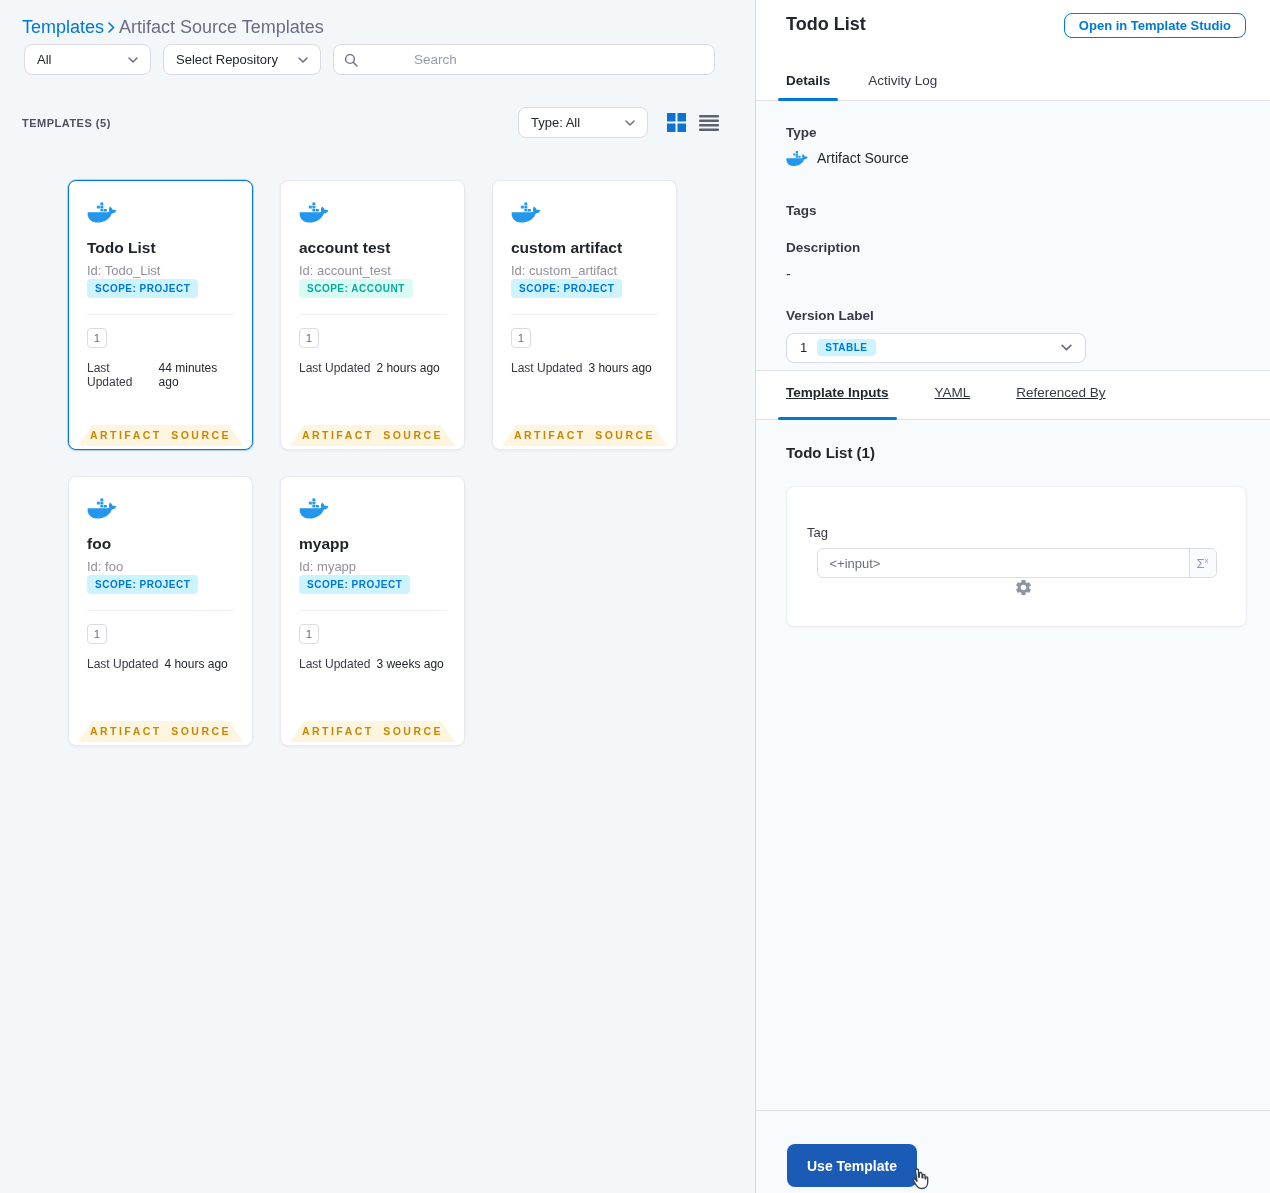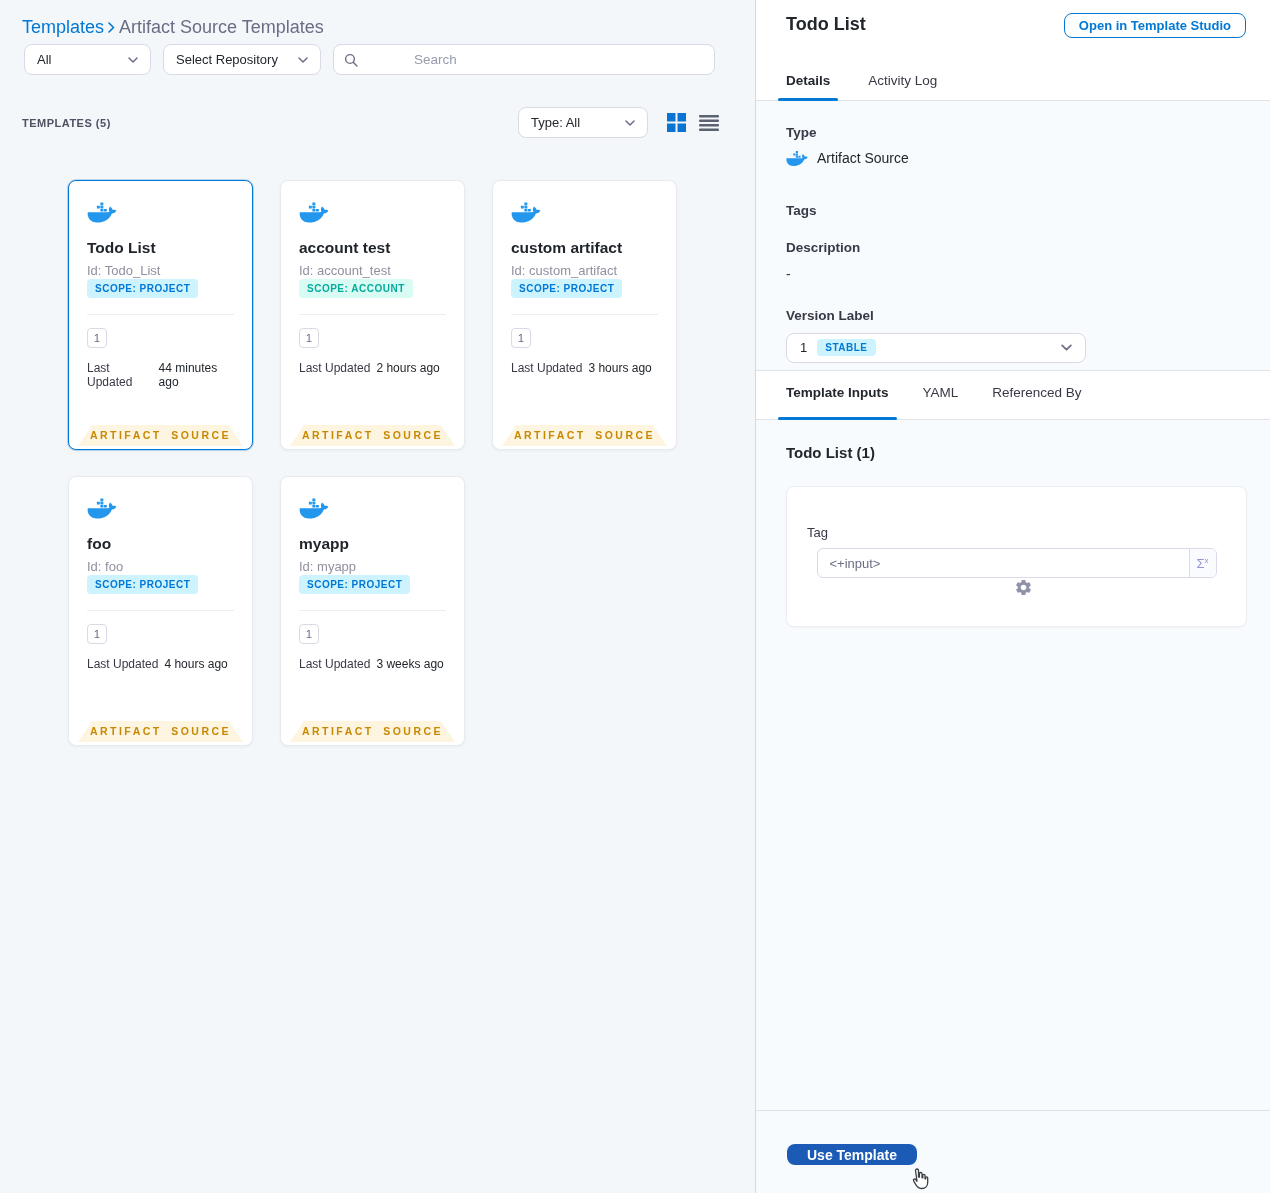--- a/index.html
+++ b/index.html
@@ -98,21 +98,21 @@
     margin-top:10px; width:300px; height:30px; background:#fff; border:1px solid #d9dae6; border-radius:8px;
     display:flex; align-items:center; padding:0 13px; cursor:pointer;
   }
   .version-select .num { font-size:13px; color:#22272d; }
   .stable-badge {
     margin-left:10px; background:#cdf4fe; color:#0278d5; font-size:10px; font-weight:700;
     letter-spacing:.5px; padding:3px 8px; border-radius:4px;
   }
   .version-select .chev { margin-left:auto; color:#6b6d85; }
 
-  .inner-tabs { height:49px; background:#fff; border-bottom:1px solid #dfe2e8; display:flex; gap:18px; padding:14px 0 0 22px; }
+  .inner-tabs { height:49px; background:#fff; border-bottom:1px solid #dfe2e8; display:flex; gap:30px; padding:14px 0 0 22px;text-decoration:underline; }
   .inner-tabs .tab { padding-bottom:14px; }
 
   .inputs-section { height:689px; background:#f8fbfe; padding:24px 24px 0 30px; }
   .inputs-heading { font-size:15px; font-weight:700; color:#22272d; }
   .input-card {
     margin-top:25px; width:461px; height:141px; background:#fff; border:1px solid #eceef4; border-radius:8px;
     box-shadow:0 1px 2px rgba(40,41,61,.04); padding:38px 20px 0;
   }
   .tag-label { font-size:13px; color:#383946; }
   .input-row { margin-top:8px; display:flex; align-items:center;flex-direction:column; }
@@ -122,21 +122,21 @@
   }
   .expr-btn {
     width:27px; border:none; border-left:1px solid #d9dae6; background:#fafbfe; color:#9393d1;
     font-size:13px; font-family:inherit; cursor:pointer; display:flex; align-items:center; justify-content:center;
   }
   .expr-btn sup { font-size:8px; margin-top:-5px; }
   .gear { margin-left:14px; color:#8e93a6; cursor:pointer; display:flex; }
 
   .panel-footer { position:absolute; left:0; right:0; bottom:0; height:83px; background:#f8fbfe; border-top:1px solid #dfe2e8; }
   .use-btn {
-    position:absolute; left:31px; top:33px; width:130px; height:21px; background:#1b5bb5; border:none; border-radius:8px;
+    position:absolute; left:31px; top:33px; width:130px; height:43px; background:#1b5bb5; border:none; border-radius:8px;
     color:#fff; font-size:14px; font-weight:700; font-family:inherit; cursor:pointer;
   }
   .cursor-hand { position:absolute; left:150px; top:56px; }
 </style>
 </head>
 <body>
 
 <svg width="0" height="0" style="position:absolute">
   <defs>
     <symbol id="docker" viewBox="0 0 640 512">

